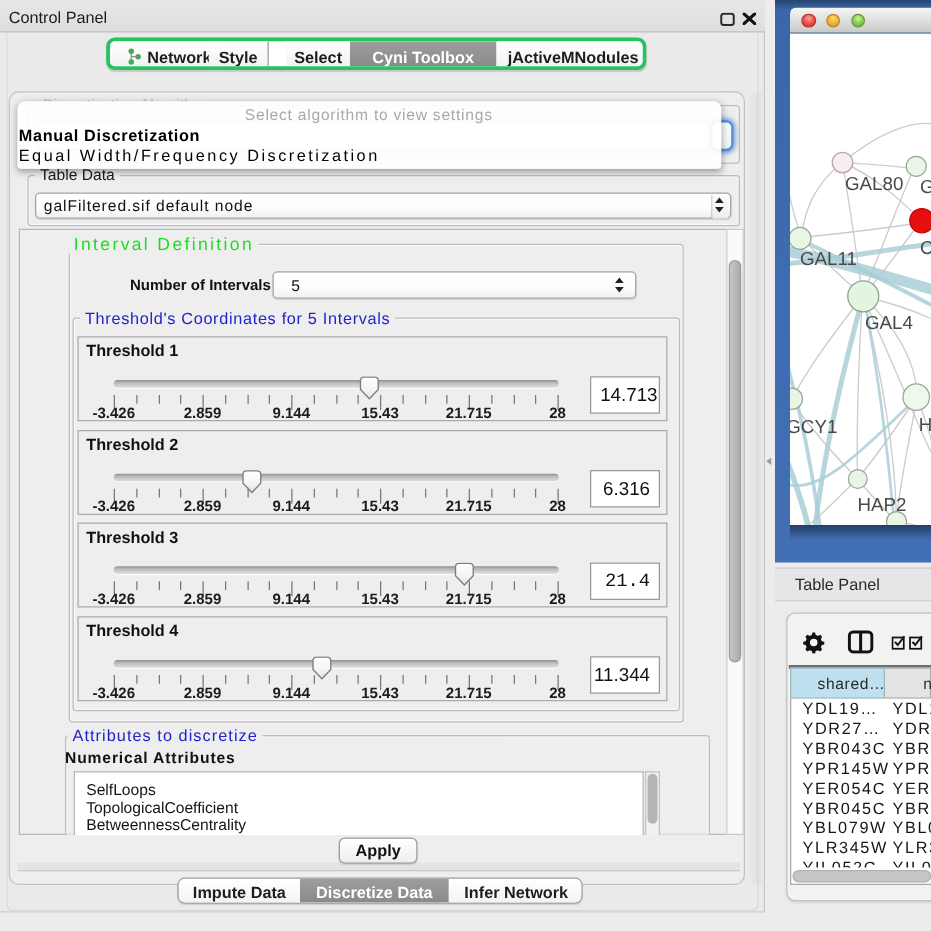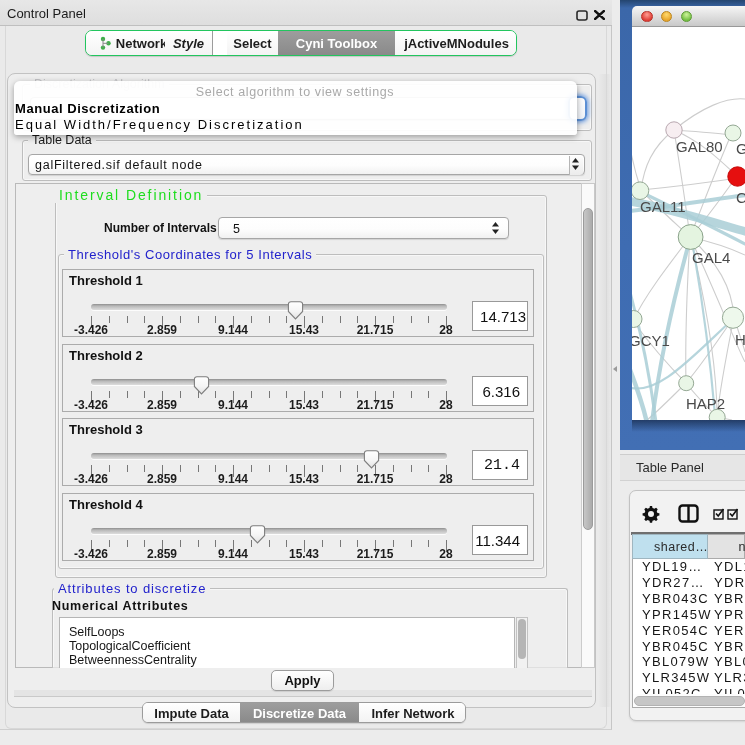--- a/index.html
+++ b/index.html
@@ -19,28 +19,28 @@
 
 <div class="a" style="left:0;top:0;width:612px;height:730px;background:#eaeaea;border-right:1px solid #c6c6c6;border-bottom:1px solid #cfcfcf;"></div>
 <div class="a" style="left:0;top:0;width:612px;height:26px;background:linear-gradient(180deg,#e7e7e7,#dedede);border-bottom:1px solid #bfbfbf;"></div>
 <div class="a" style="left:7px;top:6px;font-size:13px;color:#1b1b1b;">Control Panel</div>
 <svg class="a" style="left:576px;top:10px" width="12" height="11" viewBox="0 0 12 11">
     <rect x="1" y="1" width="10" height="9" rx="2" fill="none" stroke="#2a2a2a" stroke-width="1.6"></rect>
   </svg>
 <svg class="a" style="left:594px;top:10px" width="11" height="10" viewBox="0 0 11 10">
     <path d="M1.2 1.1 L9.8 8.9 M9.8 1.1 L1.2 8.9" stroke="#111" stroke-width="2.6" stroke-linecap="round"></path>
   </svg>
-<div class="a" style="left:85px;top:30px;width:432px;height:26px;background:#fff;border:1px solid #22c55e;border-radius:7px;overflow:hidden;box-shadow:0 1px 1px rgba(0,0,0,.15);">
+<div class="a" style="left:85px;top:30px;width:432px;height:26px;background:#fff;border:3px solid #22c55e;border-radius:7px;overflow:hidden;box-shadow:0 1px 1px rgba(0,0,0,.15);">
 <div class="seg" style="left:0;width:94px;line-height:26px;"><svg style="vertical-align:-3px;margin-right:4px" width="13" height="15" viewBox="0 0 13 15">
         <circle cx="4" cy="3" r="2.2" fill="#3fae49"></circle>
         <circle cx="4" cy="11.6" r="2.2" fill="#3fae49"></circle>
         <circle cx="9.5" cy="7.3" r="2.2" fill="#3fae49"></circle>
         <path d="M4 3 V11.6 M4 7.3 H9.5" stroke="#8a8a8a" stroke-width="1"></path>
       </svg>Network</div>
-<div class="seg" style="left:79px;width:47px;line-height:26px;font-style:italic;">Style</div>
+<div class="seg" style="left:79px;width:47px;line-height:26px;">Style</div>
 <div class="seg" style="left:141px;width:51px;line-height:26px;">Select</div>
 <div class="seg on" style="left:192px;width:117px;line-height:26px;">Cyni Toolbox</div>
 <div class="seg" style="left:309px;width:123px;line-height:26px;border-right:none;">jActiveMNodules</div>
 </div>
 <div class="a" style="left:7px;top:73px;width:589px;height:635px;background:#eeeeee;border:1px solid #c2c2c2;border-radius:8px;"></div>
 <div class="a grp" style="left:22px;top:84px;width:570px;height:47px;">
     <span class="gt" style="left:7px;color:#c3c3c6;">Discretization Algorithm</span>
   </div>
 <div class="a combo" style="left:30px;top:97px;width:556px;height:23px;"></div>
 <div class="a" style="left:568px;top:96px;width:19px;height:25px;background:linear-gradient(180deg,#fdfdfd,#eef2f8);border:2px solid #5b8fd4;border-radius:6px;box-shadow:0 0 4px 1.5px rgba(86,142,222,.8);"></div>

